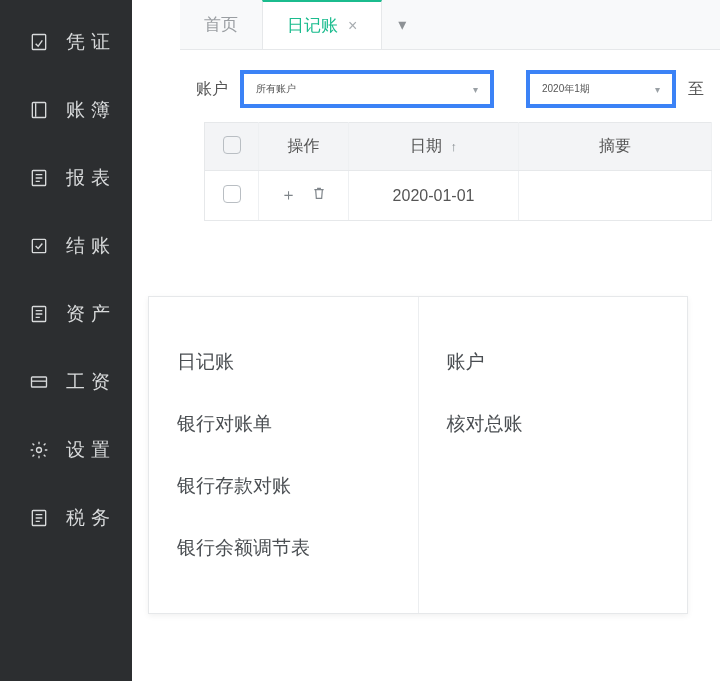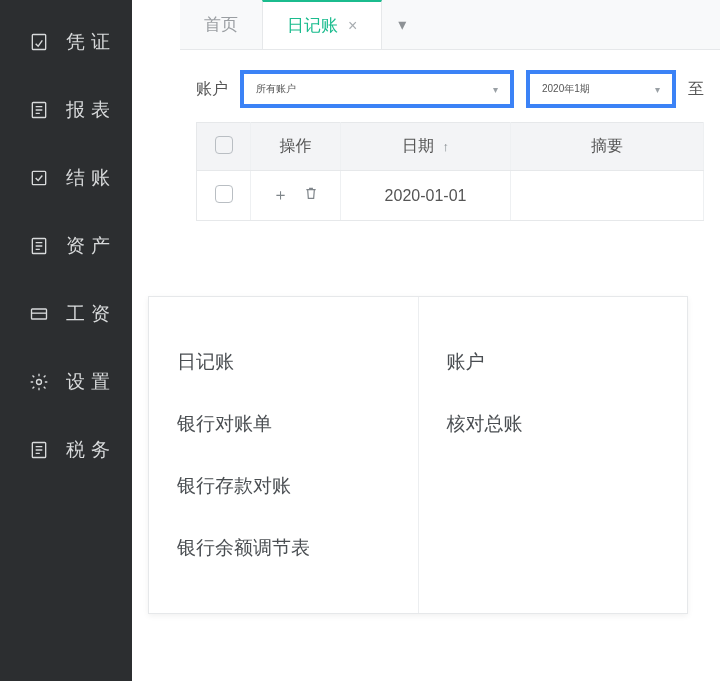--- a/index.html
+++ b/index.html
@@ -18,25 +18,25 @@
   .main { flex: 1; display: flex; flex-direction: column; background: #fff; position: relative; padding-left: 48px; }
   .tabs { height: 50px; display: flex; align-items: stretch; border-bottom: 1px solid #e6e8ea; background: #f8f9fa; }
   .tab { padding: 0 24px; display: flex; align-items: center; font-size: 17px; color: #9a9ea2; cursor: pointer; gap: 10px; }
   .tab.active { background: #fff; color: #1bbc8e; border-top: 2px solid #1bbc8e; border-left: 1px solid #e6e8ea; border-right: 1px solid #e6e8ea; }
   .tab .close { color: #a8adb1; font-size: 16px; }
   .tab-dropdown { width: 40px; display:flex; align-items:center; justify-content:center; color:#8d9195; cursor:pointer; }
 
   .filters { display: flex; align-items: center; gap: 12px; padding: 20px 16px 14px 16px; font-size: 16px; color: #555; }
   .select { border: 4px solid #3b82f6; background: #fff; height: 38px; display:flex; align-items:center; justify-content:space-between; padding: 0 12px; color:#555; font-size:10px; cursor:pointer; }
   .sel-account { flex: 1; }
-  .sel-period { width: 150px; }
+  .sel-period { width: 150px; margin-left: 20px; }
   .sel-caret { color:#9aa0a5; margin-left:12px; }
 
   .table-wrap { padding: 0 16px; }
-  table { width: 100%; border-collapse: collapse; border: 1px solid #e6e8ea; }
+  table { width: 100%; border-collapse: collapse; border: 1px solid #e6e8ea; margin-left: 8px; }
   th, td { border-bottom: 1px solid #e6e8ea; border-right: 1px solid #eef0f2; font-size: 16px; color:#555; text-align:center; }
   th { background: #f3f4f6; height: 48px; font-weight: 500; }
   td { height: 50px; }
   .col-chk { width: 54px; }
   .col-op  { width: 90px; }
   .col-date{ width: 170px; }
   .cb { width:18px; height:18px; border:1.5px solid #b9bec3; border-radius:4px; display:inline-block; }
   .sort-arrow { color:#7f858a; font-size:13px; margin-left:4px; }
   .op-icons { display:flex; gap:14px; justify-content:center; color:#7f858a; }
 
@@ -52,20 +52,29 @@
 <div class="app">
   <nav class="sidebar">
     <div class="sidebar-item">
       <span class="icon">
           <svg viewBox="0 0 24 24" width="20" height="20">
             <rect x="4" y="3" width="16" height="18" rx="1"></rect>
             <path d="M8 14l3 3 5-7"></path>
           </svg>
         </span>
       <span>凭证</span>
+    </div>
+    <div class="sidebar-item">
+      <span class="icon">
+          <svg viewBox="0 0 24 24" width="20" height="20">
+            <rect x="4" y="3" width="16" height="18" rx="1"></rect>
+            <path d="M8 4v16"></path>
+          </svg>
+        </span>
+      <span>账簿</span>
     </div>
     <div class="sidebar-item">
       <span class="icon">
           <svg viewBox="0 0 24 24" width="20" height="20">
             <rect x="4" y="3" width="16" height="18" rx="1"></rect>
             <path d="M8 8h8M8 12h8M8 16h5"></path>
           </svg>
         </span>
       <span>报表</span>
     </div>

